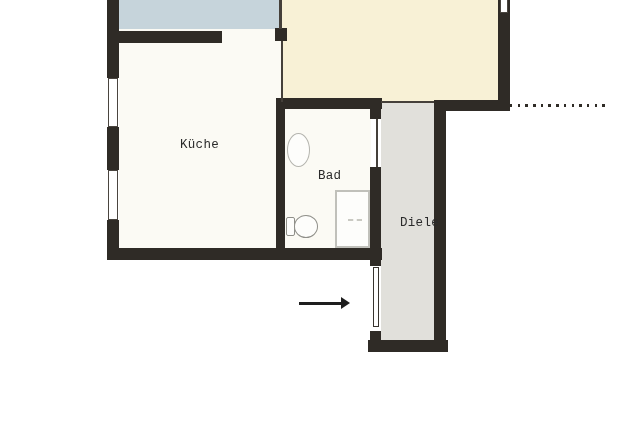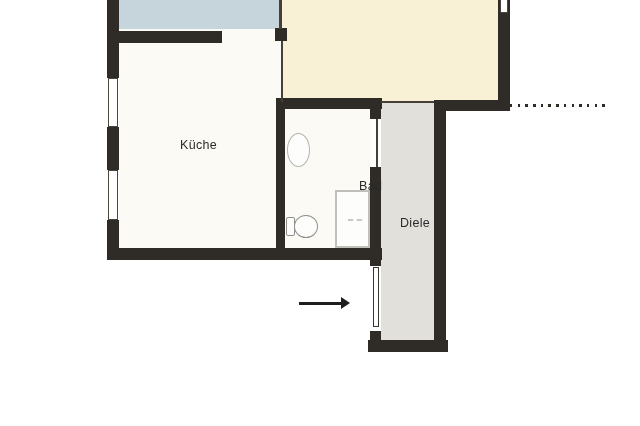--- a/index.html
+++ b/index.html
@@ -8,21 +8,21 @@
     font-family:"Liberation Sans","DejaVu Sans",sans-serif;
   }
   .abs{position:absolute;box-sizing:border-box;}
   .wall{background:#2f2b26;}
   .thin{background:#45403a;}
   .fill-blue{background:#c6d4db;}
   .fill-cream{background:#f8f1d6;}
   .fill-white-room{background:#fbfaf4;}
   .fill-gray{background:#e1e0db;}
   .window{background:#ffffff;border:1px solid #4a453f;}
-  .room-label{color:#2a2a2a;font-size:12.5px;letter-spacing:0.3px;white-space:nowrap;}
+  .room-label{color:#2a2a2a;font-size:12.5px;letter-spacing:0.3px;white-space:nowrap;font-family:Liberation Mono, monospace;}
   .door-leaf{background:#ffffff;border:1.5px solid #38342e;}
   .sink{background:#fdfdfb;border:1.5px solid #b4b4ae;border-radius:50%;}
   .wc-tank{background:#fdfdfb;border:1.5px solid #8f8f89;border-radius:2px;}
   .wc-bowl{background:#fdfdfb;border:1.5px solid #8f8f89;border-radius:50%;}
   .shower{background:#fdfdfb;border:2px solid #c0c0ba;}
   .shower-mark{border-top:2px dashed #c9c9c2;}
   .arrow-shaft{background:#1e1e1e;}
   .arrow-head{width:0;height:0;border-top:6px solid transparent;border-bottom:6px solid transparent;border-left:9px solid #1e1e1e;}
   .dots{background-image:repeating-linear-gradient(90deg,#2f2b26 0 2.5px,transparent 2.5px 7.7px);}
 </style>
@@ -66,21 +66,21 @@
   <div class="abs door-leaf" style="left:373px;top:267px;width:6px;height:60px;"></div>
 
   <div class="abs sink" style="left:287px;top:133px;width:23px;height:34px;"></div>
   <div class="abs wc-tank" style="left:285.5px;top:217px;width:9px;height:19px;"></div>
   <div class="abs wc-bowl" style="left:294px;top:215px;width:24px;height:23px;"></div>
   <div class="abs shower" style="left:335px;top:190px;width:35px;height:58px;">
     <div class="abs shower-mark" style="left:11px;top:27px;width:14px;height:0;"></div>
   </div>
 
   <div class="abs room-label" style="left:180px;top:138px;">Küche</div>
-  <div class="abs room-label" style="left:318px;top:179px;margin-left:41px;">Bad</div>
+  <div class="abs room-label" style="left:318px;top:169px;">Bad</div>
   <div class="abs room-label" style="left:400px;top:216px;">Diele</div>
 
   <div class="abs arrow-shaft" style="left:299px;top:302px;width:44px;height:2.5px;"></div>
   <div class="abs arrow-head" style="left:341px;top:297.25px;"></div>
 
   <div class="abs dots" style="left:510px;top:104px;width:99px;height:2.5px;"></div>
 
 </div>
 
 </body></html>

